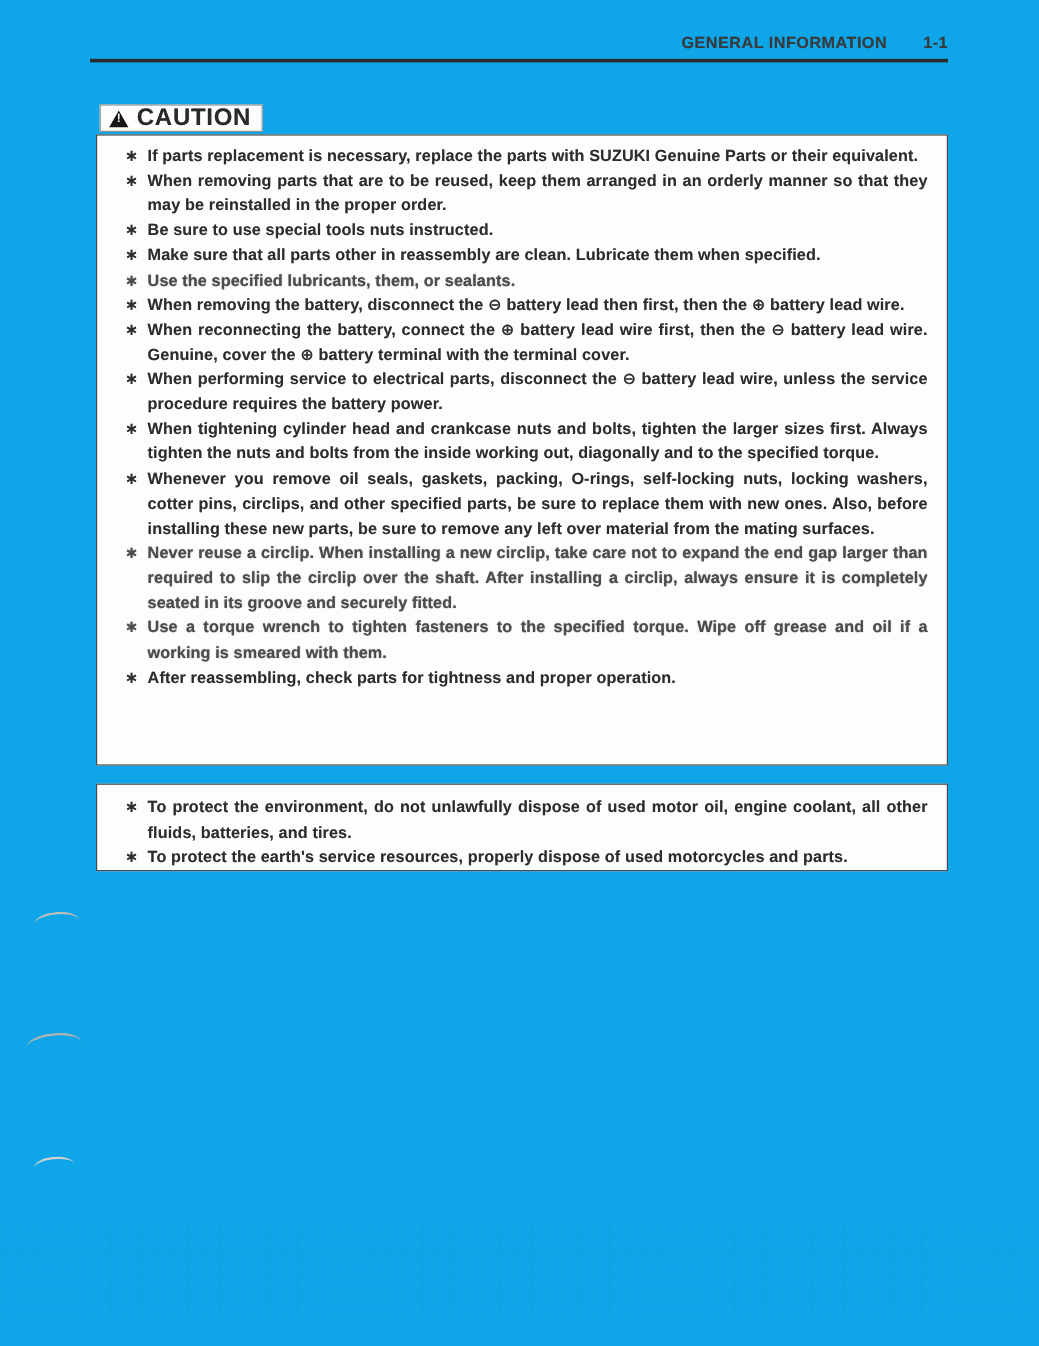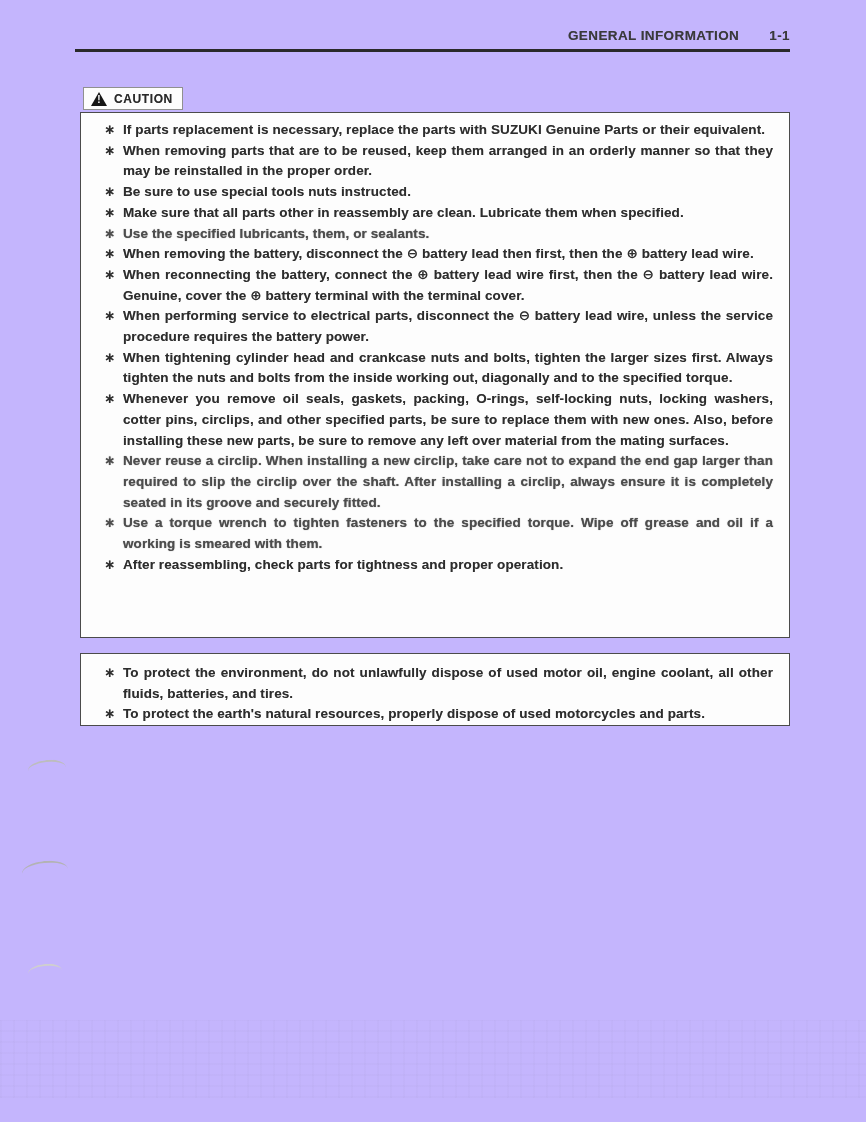--- a/index.html
+++ b/index.html
@@ -1,20 +1,20 @@
 <!DOCTYPE html>
 <html><head>
 <meta charset="utf-8">
 <style>
   html, body { margin: 0; padding: 0; background: #e8e8e8; }
   .page {
     position: relative;
     width: 866px;
     height: 1122px;
-    background: #c4b5fd;
+    background: #0ea5e9;
     overflow: hidden;
     font-family: "Liberation Sans", "DejaVu Sans", sans-serif;
     color: #2d2d2d;
   }
 
   
   .header {
     position: absolute;
     top: 28px;
     right: 76px;
@@ -68,21 +68,21 @@
     position: absolute;
     left: 0; bottom: 0;
     width: 16px;
     text-align: center;
     color: #ffffff;
     font-size: 10px;
     font-weight: 700;
     line-height: 13px;
   }
   .caution-label .caution-text {
-    font-size: 12px;
+    font-size: 20px;
     font-weight: 700;
     letter-spacing: 0.6px;
     color: #2a2a2a;
     text-shadow: 0 0 0.5px rgba(0,0,0,0.4);
   }
 
   
   .note-box {
     position: absolute;
     left: 80px;
@@ -224,21 +224,21 @@
   </div>
 
   <div class="note-box env-box">
     <ul class="note-list">
       <li>
           <span class="marker">∗</span>
           <span class="txt">To protect the environment, do not unlawfully dispose of used motor oil, engine coolant, all other fluids, batteries, and tires.</span>
         </li>
       <li>
           <span class="marker">∗</span>
-          <span class="txt">To protect the earth's natural resources, properly dispose of used motorcycles and parts.</span>
+          <span class="txt">To protect the earth's service resources, properly dispose of used motorcycles and parts.</span>
         </li>
     </ul>
   </div>
 
   <div class="arc arc-1"></div>
   <div class="arc arc-2"></div>
   <div class="arc arc-3"></div>
   <div class="bottom-band"></div>
 
 </div>

